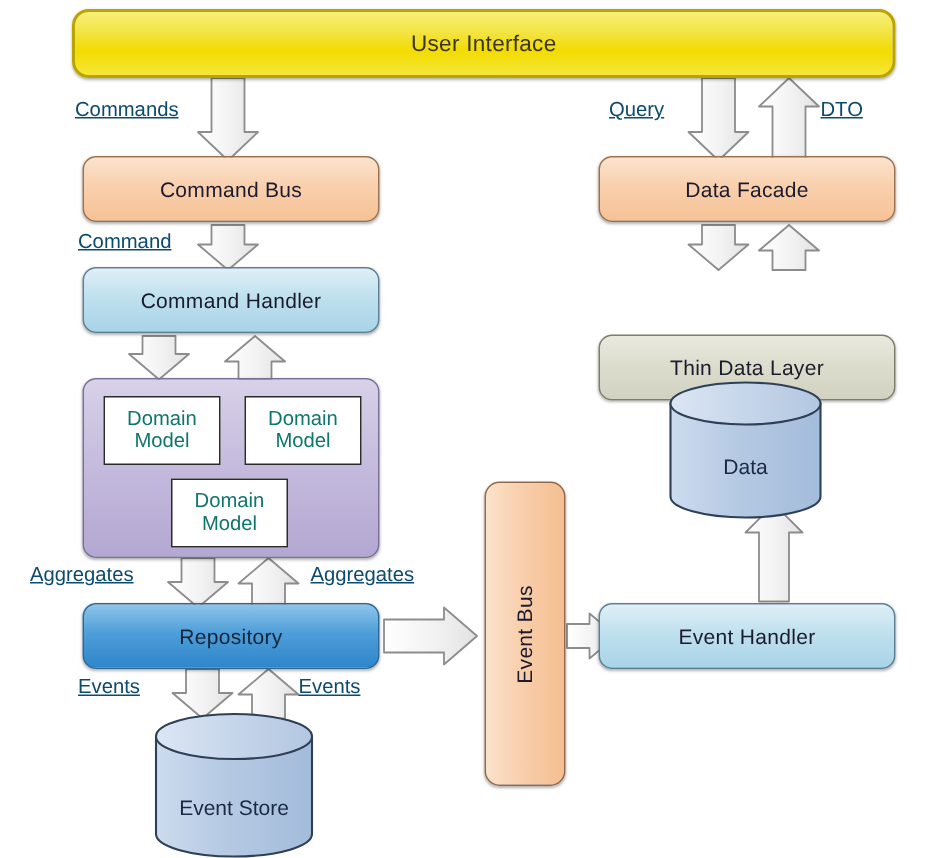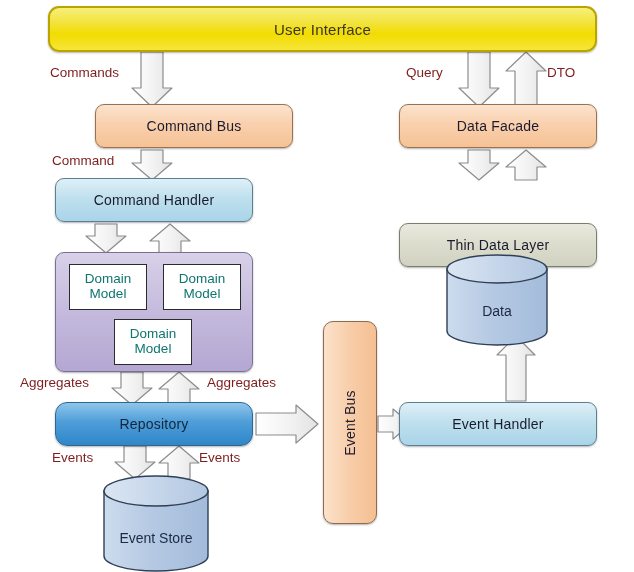--- a/index.html
+++ b/index.html
@@ -41,41 +41,41 @@
   .purple-node{
     background:linear-gradient(to bottom,#d8d1e8 0%,#c3b8dc 55%,#b4a7d2 100%);
     border-color:#7a6f96;
   }
   .grey-node{
     background:linear-gradient(to bottom,#e9e9de 0%,#dcdccd 50%,#d2d2c2 100%);
     border-color:#7d7d6e;
   }
   .repo-node{
     background:linear-gradient(to bottom,#8fc5ea 0%,#4e9ed9 45%,#2f86c9 100%);
-    border-color:#2d6893;color:#14253a;border-radius:12px;
+    border-color:#2d6893;color:#14253a;
   }
   .vertical-node{
     background:linear-gradient(to right,#fbe2cb 0%,#f8cda9 50%,#f5bf92 100%);
     border-color:#8f6a4c;border-radius:10px;
   }
   .vertical-node span{
     transform:rotate(-90deg);
     white-space:nowrap;display:block;
   }
   .inner-box{
     position:absolute;box-sizing:border-box;
     background:#ffffff;border:1px solid #2b2b2b;border-radius:0;
     display:flex;align-items:center;justify-content:center;
     font-size:13.5px;line-height:1.08;color:#0f766e;
     text-align:center;z-index:4;box-shadow:none;
   }
   .cyl{position:absolute;z-index:3;}
   .edge-label{
-    position:absolute;font-size:13.5px;color:#7f1d1d;
-    white-space:nowrap;z-index:5;
+    position:absolute;font-size:13.5px;color:#0c4a6e;
+    white-space:nowrap;z-index:5;text-decoration:underline;
   }
   .watermark{
     position:absolute;right:14px;bottom:12px;
     font-size:19px;font-weight:bold;color:#b39969;
     letter-spacing:2px;z-index:8;
     font-family:"DejaVu Sans",sans-serif;
   }
 </style>
 </head>
 <body>
@@ -136,21 +136,21 @@
       <path d="M206,311 L206,343" marker-end="url(#thinArrow)"></path>
       <path d="M108,345 L108,313" marker-end="url(#thinArrow)"></path>
       <path d="M108,345 L120,345"></path>
     </g>
   </svg>
 
   <div class="node ui-node" style="left:48px;top:6px;width:549px;height:46px;">
     <span>User Interface</span>
   </div>
 
-  <div class="node orange-node" style="left:55px;top:104px;width:198px;height:44px;margin-left:40px;">
+  <div class="node orange-node" style="left:55px;top:104px;width:198px;height:44px;">
     <span>Command Bus</span>
   </div>
 
   <div class="node blue-node" style="left:55px;top:178px;width:198px;height:44px;">
     <span>Command Handler</span>
   </div>
 
   <div class="node purple-node" style="left:55px;top:252px;width:198px;height:120px;"></div>
 
   <div class="inner-box" style="left:69px;top:264px;width:78px;height:46px;">

